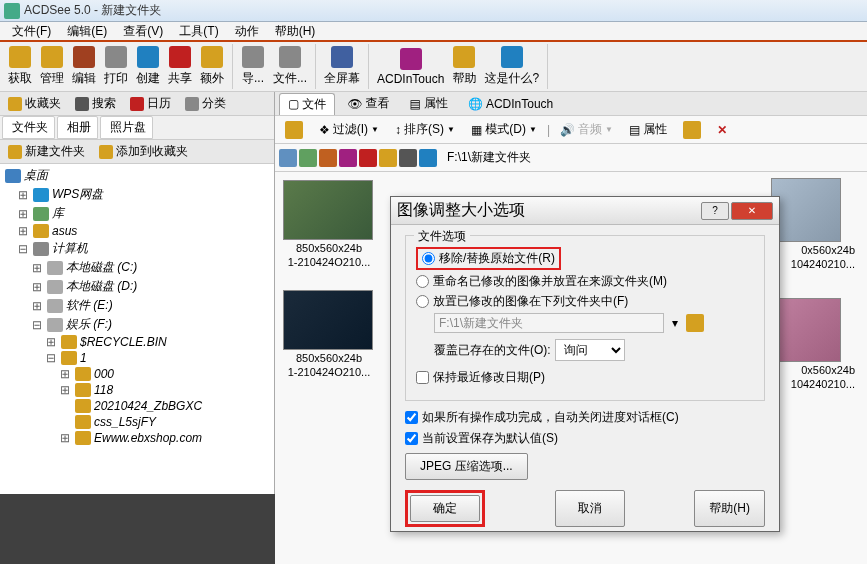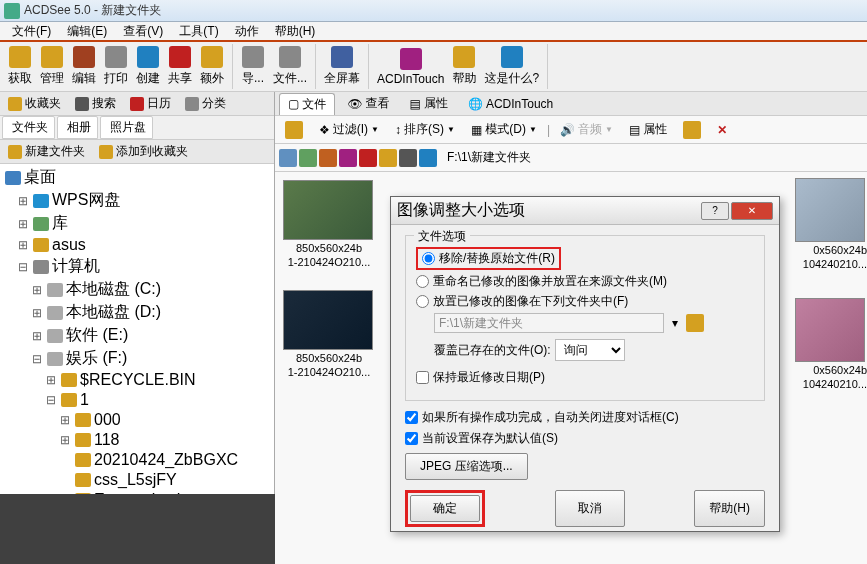--- a/index.html
+++ b/index.html
@@ -30,21 +30,21 @@
 .panel-tab { display: flex; align-items: center; padding: 2px 6px; cursor: pointer; gap: 3px; }
 .panel-tab .icon { width: 14px; height: 14px; border-radius: 2px; }
 .panel-tabs2 { background: #f0f0f0; height: 24px; display: flex; align-items: center; border-bottom: 1px solid #ccc; padding: 0 2px; gap: 2px; }
 .panel-tab2 { display: flex; align-items: center; padding: 2px 6px; cursor: pointer; background: #fff; border: 1px solid #ccc; border-radius: 2px 2px 0 0; gap: 3px; }
 
 
 .tree { flex: 1; overflow: auto; background: #fff; padding: 2px; }
 .tree-item { display: flex; align-items: center; padding: 1px 0; cursor: pointer; white-space: nowrap; }
 .tree-toggle { width: 14px; text-align: center; color: #666; cursor: pointer; }
 .tree-icon { width: 16px; height: 14px; margin: 0 3px; border-radius: 2px; display: inline-block; }
-.tree-label { font-size: 16px; }
+.tree-label { font-size: 12px; font-style: italic; }
 .indent1 { padding-left: 14px; }
 .indent2 { padding-left: 28px; }
 .indent3 { padding-left: 42px; }
 .indent4 { padding-left: 56px; }
 
 
 .right-panel { flex: 1; background: #f8f8f8; display: flex; flex-direction: column; }
 .right-tabs { height: 24px; display: flex; align-items: center; border-bottom: 1px solid #ccc; background: #e8e8e8; padding: 0 4px; gap: 4px; }
 .right-tab { display: flex; align-items: center; padding: 2px 8px; cursor: pointer; gap: 3px; }
 .right-tab.active { background: #fff; border: 1px solid #aaa; border-bottom: none; border-radius: 3px 3px 0 0; }
@@ -75,21 +75,21 @@
 .radio-row { display: flex; align-items: center; margin: 3px 0; gap: 4px; }
 .radio-row input { margin: 0; }
 .highlight { border: 2px solid #e02020; padding: 1px 4px; display: inline-flex; align-items: center; gap: 4px; }
 .text-input { border: 1px solid #bbb; background: #f4f4f4; padding: 2px 4px; width: 230px; color: #888; }
 .dropdown { border: 1px solid #bbb; background: #fff; padding: 2px 4px; width: 70px; }
 .chk-row { display: flex; align-items: center; margin: 4px 0; gap: 4px; }
 .dlg-btn { border: 1px solid #888; background: linear-gradient(#fafafa, #e0e0e0); padding: 4px 14px; cursor: pointer; border-radius: 2px; min-width: 70px; text-align: center; }
 .btn-row { display: flex; justify-content: space-between; gap: 8px; margin-top: 10px; }
 .btn-highlight { border: 3px solid #e02020; padding: 2px; display: inline-block; }
 
-.right-edge-thumb { position: absolute; right: 0; top: 6px; width: 72px; }
+.right-edge-thumb { position: absolute; right: 12px; top: 6px; width: 84px; }
 .right-edge-thumb .thumb-img3 { width: 70px; height: 64px; }
 
 .bottom-bar { position: absolute; bottom: 0; left: 0; width: 275px; height: 70px; background: #404040; }
 </style>
 </head>
 <body>
 
 <div class="titlebar">
   <div class="app-icon"></div>
   <div class="title">ACDSee 5.0 - 新建文件夹</div>

